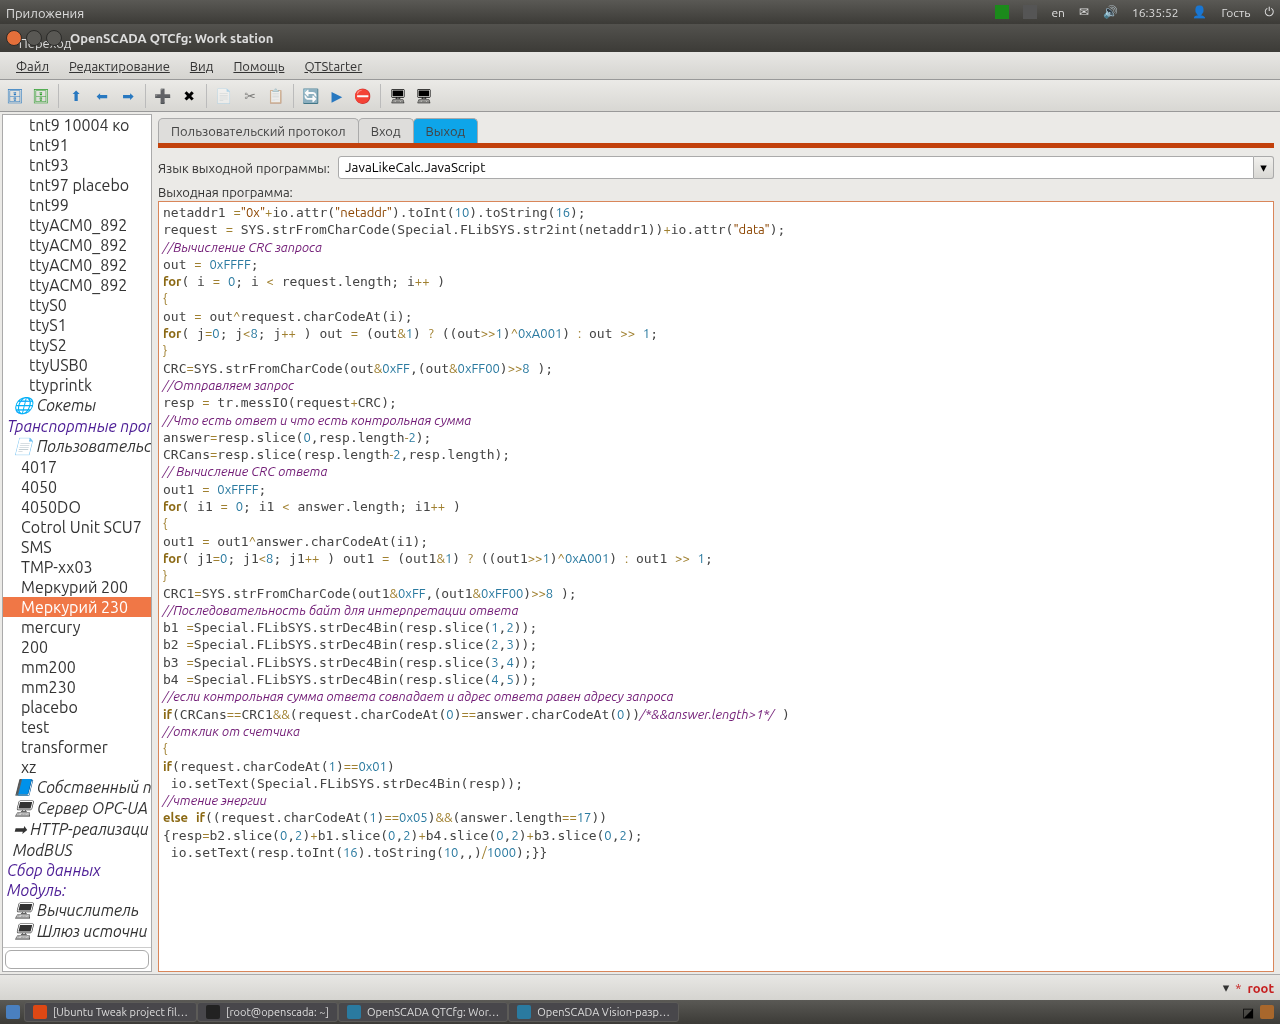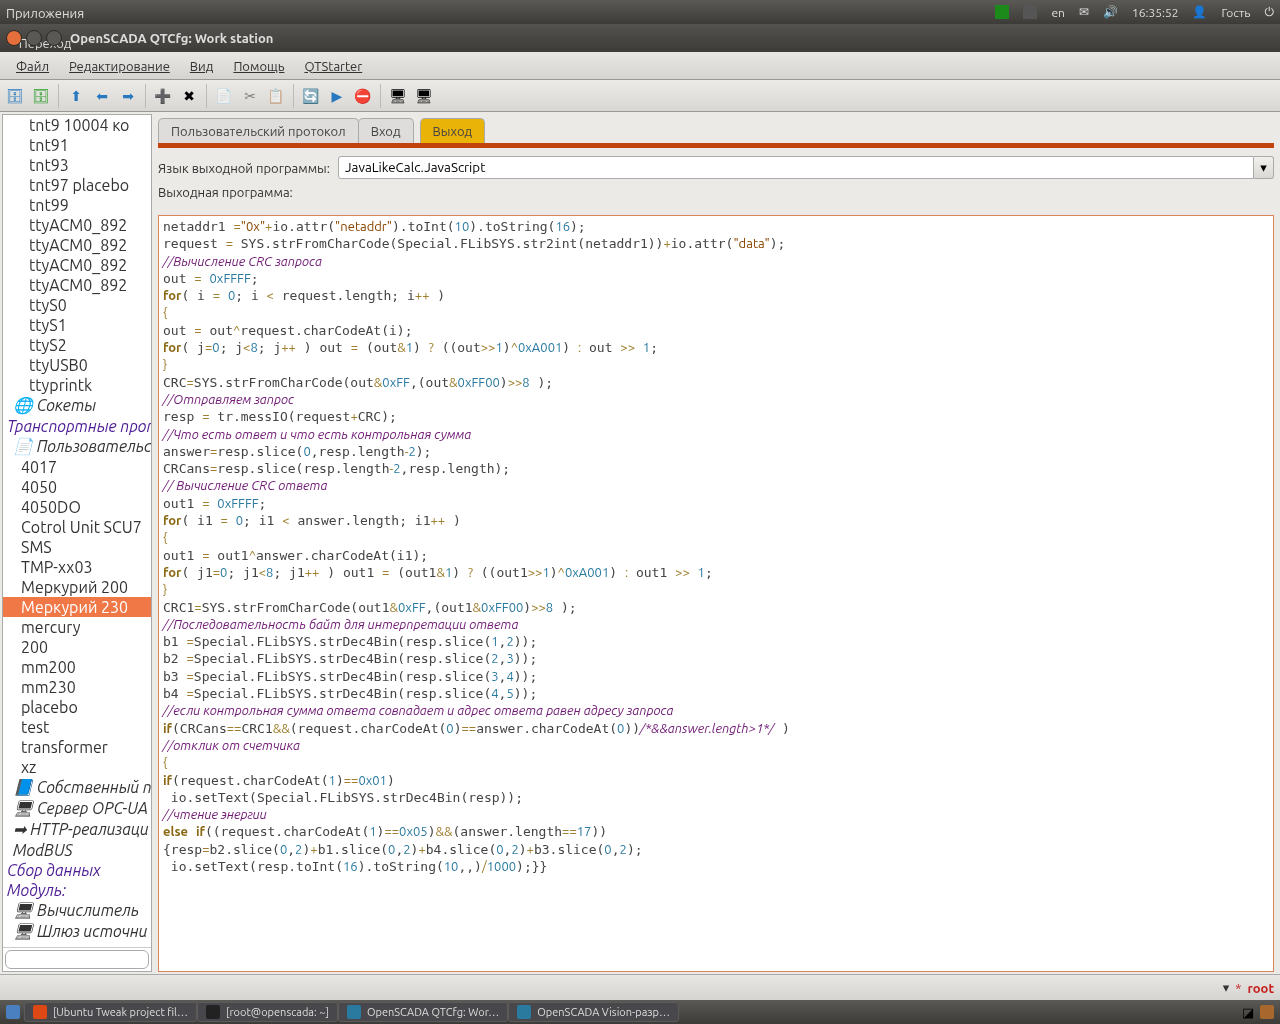--- a/index.html
+++ b/index.html
@@ -26,27 +26,27 @@
 .sidebar .item.sel { background:#f07746; color:#fff; }
 .sidebar .item.hdr { padding-left:4px; font-style:italic; color:#4c1d95;}
 .sidebar .item.lvl1 { padding-left:10px;font-style:italic; }
 .sidebar .item.lvl2 { padding-left:18px; }
 .sideinput { border-top:1px solid #ccc; padding:2px;}
 .sideinput input { width:100%; border:1px solid #aaa; border-radius:6px; padding:2px 6px; font-size:12px; background:#fff; }
 .main { flex:1; background:#ebeae7; padding:6px 6px 2px 4px; display:flex; flex-direction:column; overflow:hidden;}
 .pagetitle { text-align:center; font-style:italic; font-weight:bold; font-size:17px; color:#373737; padding:4px 0 8px;}
 .tabs { display:flex; border-bottom:5px solid #c2410c; margin-bottom:8px;}
 .tab { padding:5px 12px; border:1px solid #aaa; border-bottom:none; background:#dedddb; margin-right:-1px; border-radius:5px 5px 0 0; color:#444; cursor:default;}
-.tab.active { background:#eab308; position:relative; z-index:1;margin-left:7px; }
+.tab.active { background:#0ea5e9; position:relative; z-index:1; }
 .formrow { display:flex; align-items:center; gap:8px; margin-bottom:6px;}
 .formrow label { color:#333; }
 .formrow .combo { flex:1; display:flex; }
 .formrow input { flex:1; border:1px solid #aaa; padding:3px 6px; background:#fff; border-radius:3px 0 0 3px;}
 .formrow .dropbtn { width:20px; border:1px solid #aaa; border-left:none; background:linear-gradient(#f1f0ed,#d9d8d4); border-radius:0 3px 3px 0; display:flex; align-items:center; justify-content:center;}
-.codelabel { color:#333; margin-bottom:16px; }
+.codelabel { color:#333; margin-bottom:2px; }
 .codewrap { flex:1; border:1px solid #d9865a; background:#fff; overflow:auto; position:relative; }
 .code { font-family:"DejaVu Sans Mono",monospace; font-size:13px; line-height:17.3px; padding:2px 4px; white-space:pre; color:#444; }
 .codewrap::-webkit-scrollbar { width:14px; height:14px; }
 .kw { color:#8b6914; font-weight:bold; }
 .op { color:#a08030; }
 .str { color:#8b4500; }
 .num { color:#2a7aa0;text-align:right; }
 .cm { color:#701a75; font-style:italic; }
 .statusbar { height:26px; background:linear-gradient(#e8e7e4,#d5d4d0); border-top:1px solid #aaa; display:flex; align-items:center; padding:0 6px; color:#333;}
 .statusbar .right { margin-left:auto; display:flex; align-items:center; gap:6px;}

